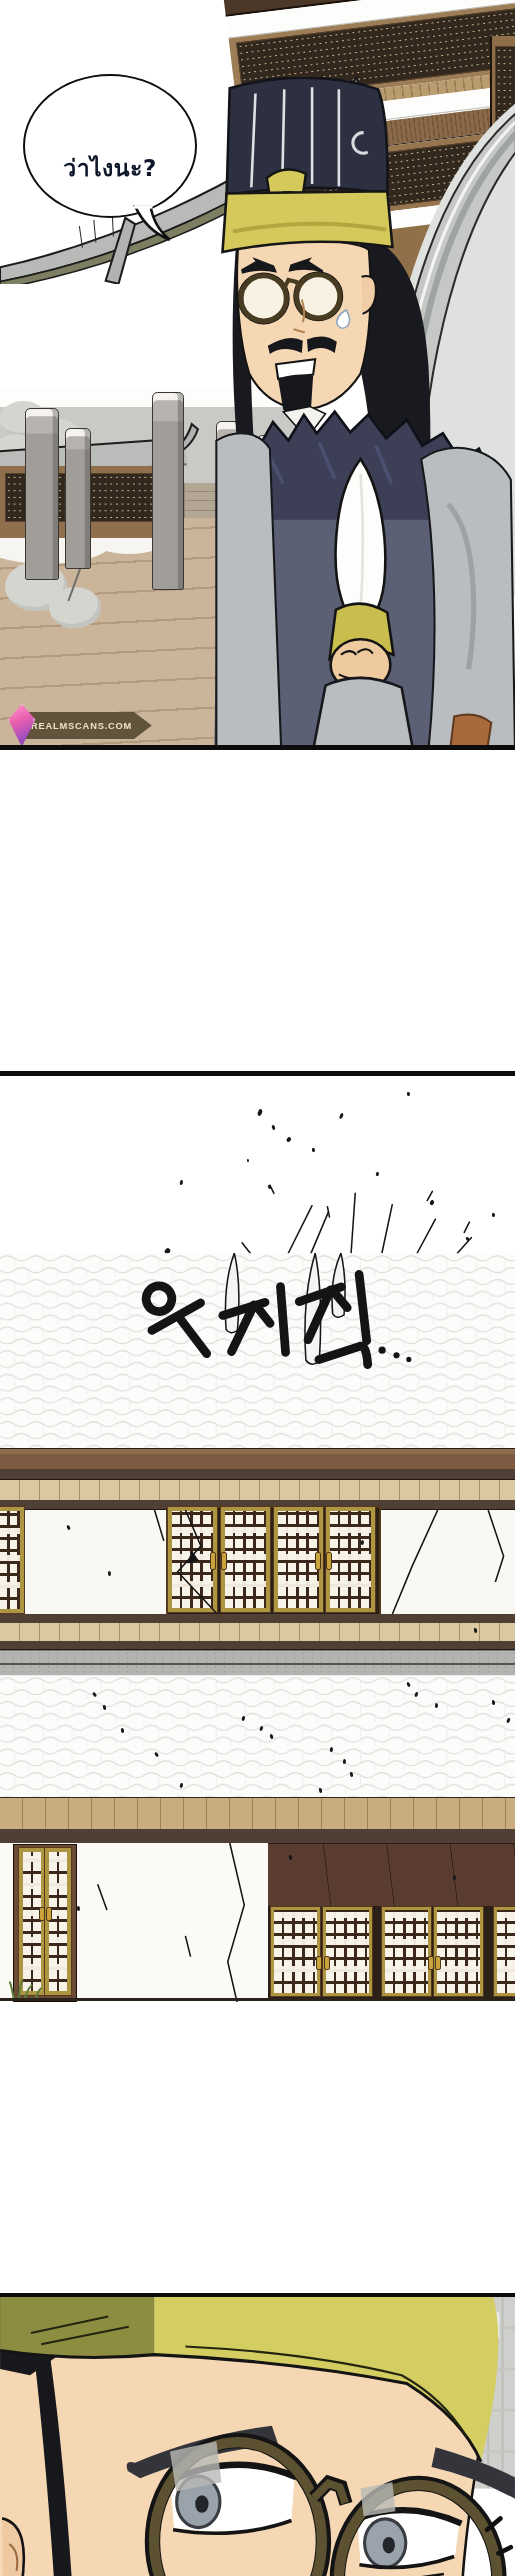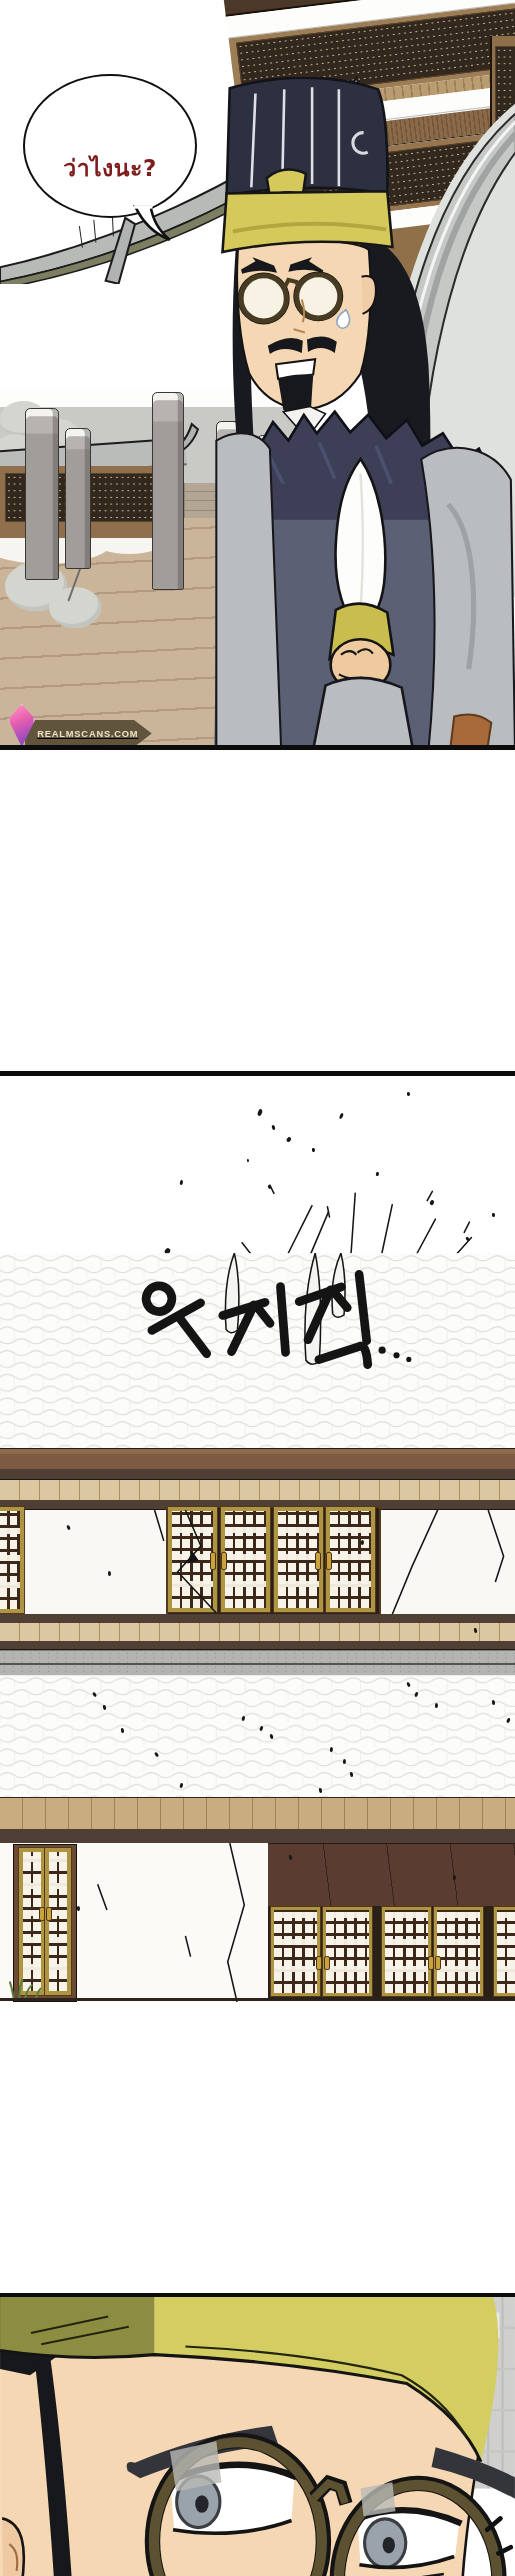--- a/index.html
+++ b/index.html
@@ -25,25 +25,25 @@
   .snowpatch{background:#f6f5f2;border-radius:50%;}
 
   .tree-blob{background:#d5d5d0;border-radius:50%;box-shadow:inset -3.1px -4.1px 0 #c2c4bf;}
   .branch{background:#6f6f6b;border-radius:1.5px;}
   .trunk{background:#8a8a84;border-radius:2.1px;}
 
   .stele{border-radius:5.2px 5.2px 2.1px 2.1px;background:linear-gradient(180deg,#b7b3af 0 14%,#a19d99 15% 100%);box-shadow:inset -5.2px 0 0 rgba(70,66,62,.35),inset 0 7.2px 0 #f4f3f0;border:1px solid #3a3733;}
 
   
   .bubble{left:23px;top:74px;width:170px;height:140px;background:#fff;border:2.6px solid #101010;border-radius:50%;display:flex;align-items:flex-end;justify-content:center;}
-  .bubble-text{font-weight:bold;font-size:23px;color:#7f1d1d;padding-bottom:30px;letter-spacing:0.5px;font-family:"DejaVu Sans",sans-serif;}
+  .bubble-text{font-weight:bold;font-size:23px;color:#0f172a;padding-bottom:30px;letter-spacing:0.5px;font-family:"DejaVu Sans",sans-serif;}
 
   
   .wm{left:5.2px;top:704px;width:149px;height:44px;}
-  .wm-banner{position:absolute;left:19.6px;top:16px;width:127px;height:27px;background:rgba(88,76,53,.93);clip-path:polygon(0 0,86% 0,100% 50%,86% 100%,0 100%);display:flex;align-items:center;justify-content:flex-end;text-decoration:underline;}
+  .wm-banner{position:absolute;left:19.6px;top:8px;width:127px;height:27px;background:rgba(88,76,53,.93);clip-path:polygon(0 0,86% 0,100% 50%,86% 100%,0 100%);display:flex;align-items:center;justify-content:center;}
   .wm-text{color:#ece2c4;font-family:"Liberation Sans",sans-serif;font-weight:bold;font-size:9.3px;letter-spacing:0.8px;padding-right:13.4px;}
   .wm-gem{position:absolute;left:3.1px;top:0;width:27px;height:43px;background:linear-gradient(155deg,#ff93c8 5%,#e85fae 40%,#a04cc0 75%,#7b3fa8 100%);clip-path:polygon(50% 0,100% 36%,50% 100%,0 36%);box-shadow:inset 0 0 0 1.5px rgba(255,255,255,.55);}
 
   
   #rule2{top:1071px;left:0;width:515px;height:4.6px;background:#0c0c0c;}
 
   
   .fleck{position:absolute;background:#171717;border-radius:40% 60% 50% 50%;}
 
   

